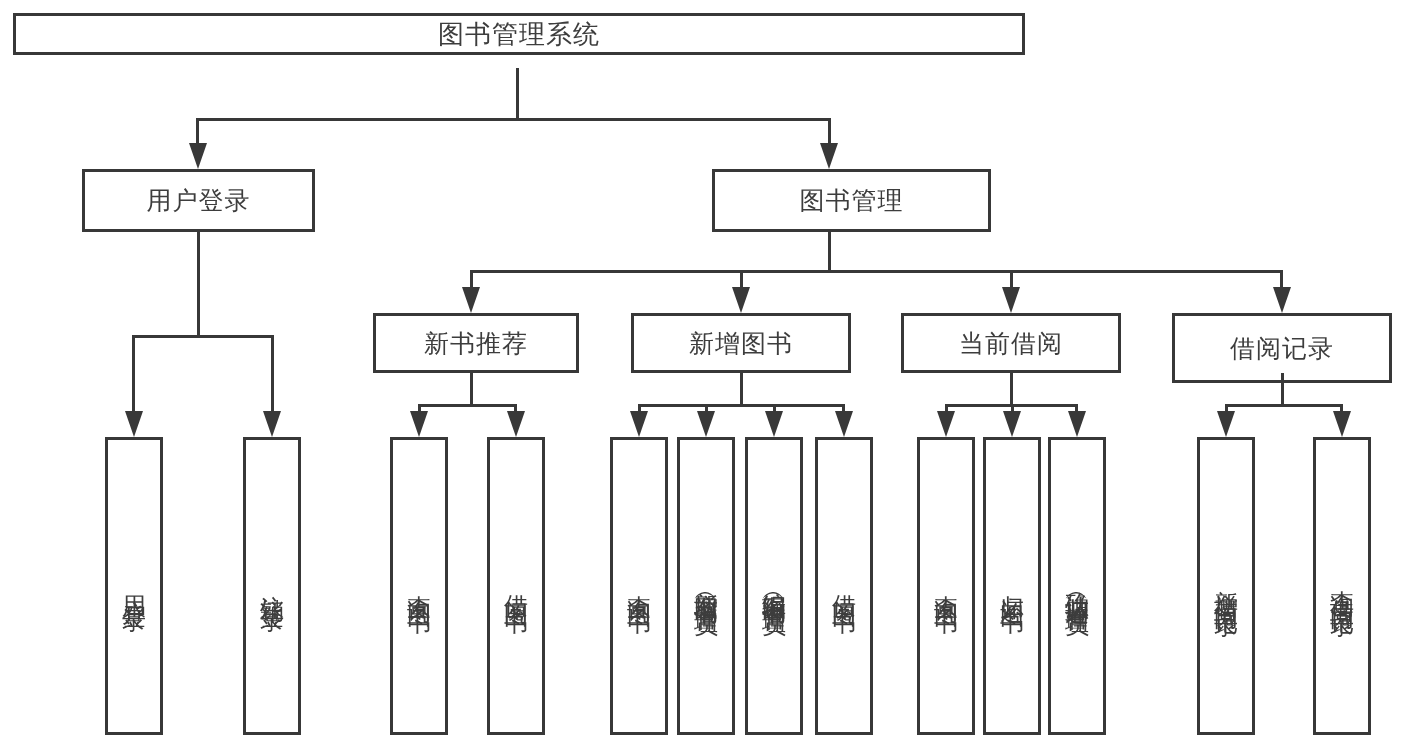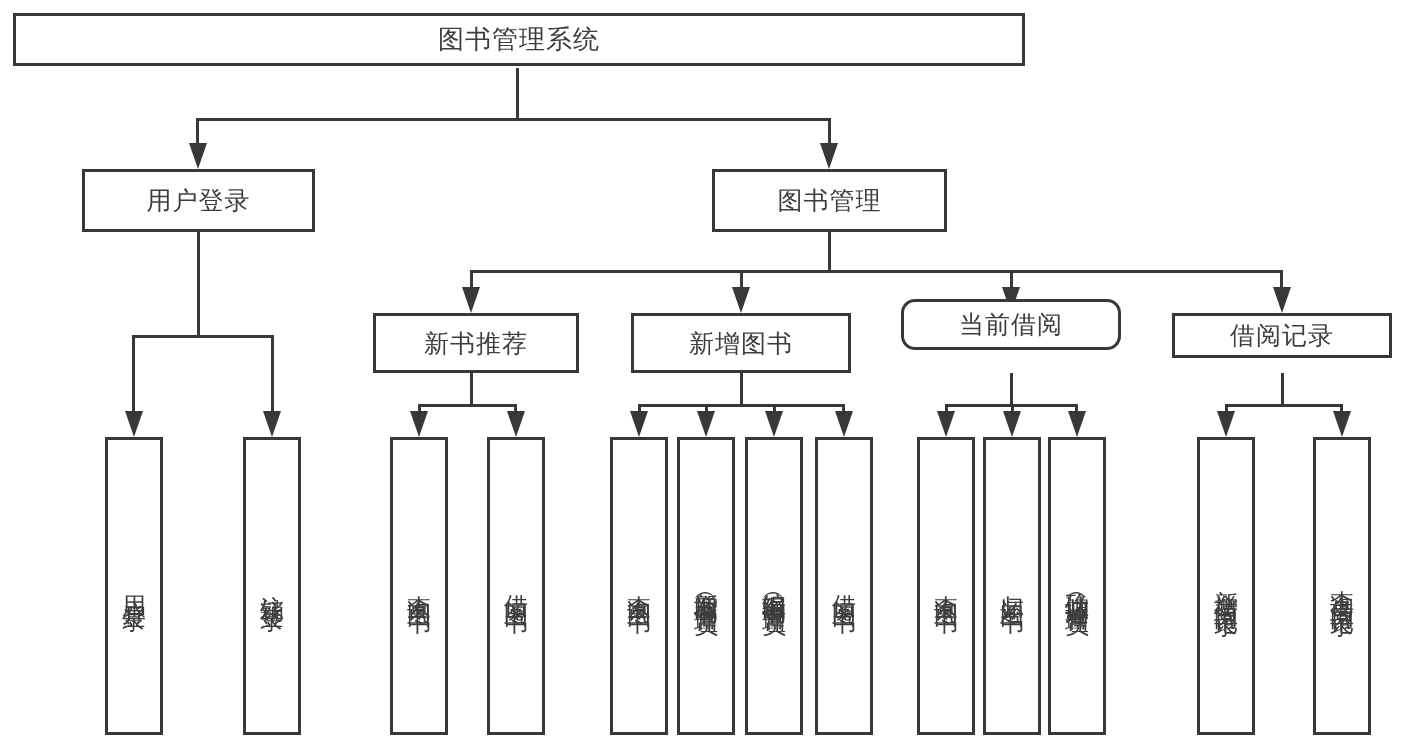--- a/index.html
+++ b/index.html
@@ -30,35 +30,35 @@
     position:absolute; right:10px; bottom:5px;
     font-size:21px; color:#9c9c9c; letter-spacing:1px;
     text-shadow:1px 1px 1px rgba(255,255,255,0.85);
   }
 </style>
 </head>
 <body>
 
 <div id="canvas">
 
-  <div class="box" style="left:13px; top:13px; width:1012px; height:53px; font-size:26px;">
+  <div class="box" style="left:13px; top:13px; width:1012px; height:42px; font-size:26px;">
     <span>图书管理系统</span>
   </div>
 
   <div class="vline" style="left:516px; top:68px;  height:52px;"></div>
   <div class="hline" style="left:197px; top:118px; width:634px;"></div>
   <div class="vline" style="left:196px; top:118px; height:28px;"></div>
   <div class="arrow" style="left:189px; top:143px;"></div>
   <div class="vline" style="left:828px; top:118px; height:28px;"></div>
   <div class="arrow" style="left:820px; top:143px;"></div>
 
   <div class="box" style="left:82px; top:169px; width:233px; height:63px;">
     <span>用户登录</span>
   </div>
-  <div class="box" style="left:712px; top:169px; width:235px; height:63px;">
+  <div class="box" style="left:712px; top:169px; width:279px; height:63px;">
     <span>图书管理</span>
   </div>
 
   <div class="vline" style="left:197px; top:232px; height:105px;"></div>
   <div class="hline" style="left:132px; top:335px; width:142px;"></div>
   <div class="vline" style="left:132px; top:335px; height:80px;"></div>
   <div class="arrow" style="left:125px; top:411px;"></div>
   <div class="vline" style="left:271px; top:335px; height:80px;"></div>
   <div class="arrow" style="left:263px; top:411px;"></div>
 
@@ -72,24 +72,24 @@
   <div class="arrow" style="left:1002px; top:287px;"></div>
   <div class="vline" style="left:1280px; top:270px; height:20px;"></div>
   <div class="arrow" style="left:1273px; top:287px;"></div>
 
   <div class="box" style="left:373px; top:313px; width:206px; height:60px;">
     <span>新书推荐</span>
   </div>
   <div class="box" style="left:631px; top:313px; width:220px; height:60px;">
     <span>新增图书</span>
   </div>
-  <div class="box" style="left:901px; top:299px; width:220px; height:51px;border-radius:14px;">
+  <div class="box" style="left:901px; top:313px; width:220px; height:60px;">
     <span>当前借阅</span>
   </div>
-  <div class="box" style="left:1172px; top:313px; width:220px; height:45px;">
+  <div class="box" style="left:1172px; top:313px; width:220px; height:70px;">
     <span>借阅记录</span>
   </div>
 
   <div class="vline" style="left:470px; top:373px; height:34px;"></div>
   <div class="hline" style="left:418px; top:404px; width:99px;"></div>
   <div class="vline" style="left:418px; top:404px; height:10px;"></div>
   <div class="arrow" style="left:410px; top:411px;"></div>
   <div class="vline" style="left:514px; top:404px; height:10px;"></div>
   <div class="arrow" style="left:507px; top:411px;"></div>
 

